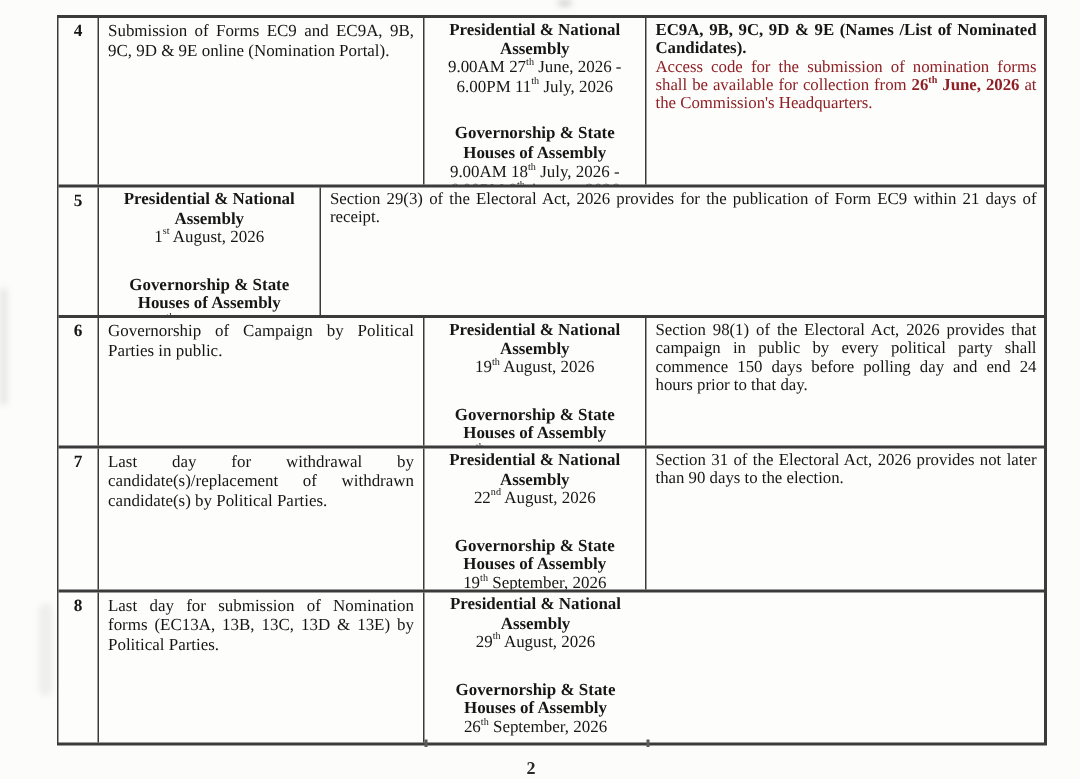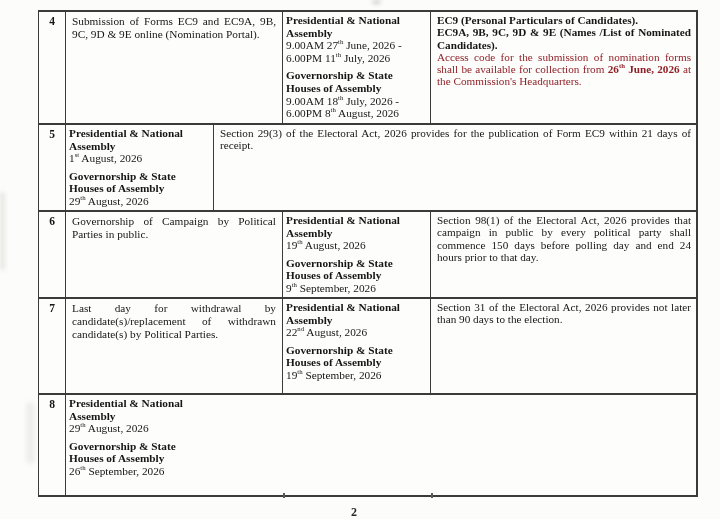--- a/index.html
+++ b/index.html
@@ -20,24 +20,24 @@
     border:2px solid var(--line);
     border-left-width:1.5px;
     background:#fdfdfc;
   }
   .t-row{display:flex;width:100%;}
   .t-row:not(:last-child){border-bottom:2px solid var(--line);}
   .cell{border-right:1.5px solid var(--line);overflow:hidden;}
   .cell:last-child{border-right:none;}
   .c-sn{width:27px;flex:none;text-align:center;padding-top:3px;font-weight:bold;font-size:11.5px;}
   .c-activity{width:217px;flex:none;padding:3px 6px 2px 6px;font-size:11.3px;line-height:13.2px;text-align:justify;}
-  .c-timeline{width:148px;flex:none;padding:2px 3px;font-size:11.3px;line-height:12.6px;}
+  .c-timeline{width:148px;flex:none;padding:2px 3px;text-align:center;font-size:11.3px;line-height:12.6px;}
   .c-remarks{flex:1;padding:2px 5px 2px 6px;font-size:11.2px;line-height:12.3px;text-align:justify;}
   .tl-block{margin-top:0;}
-  .tl-block + .tl-block{margin-top:5px;}
+  .tl-block + .tl-block{margin-top:19px;}
   .tl-heading{font-weight:bold;}
   .tl-date{font-weight:normal;}
   .remark-p{margin:0;}
   .seg-normal{color:var(--ink);}
   .seg-bold{color:var(--ink);font-weight:bold;}
   .seg-red{color:var(--red);font-family:Liberation Serif, serif;}
   .seg-red-bold{color:var(--red);font-weight:bold;}
   sup{font-size:0.6em;vertical-align:super;line-height:0;}
   
   .t-row:nth-child(1){height:113px;}
@@ -73,21 +73,20 @@
           <div class="tl-date">9.00AM 27<sup>th</sup> June, 2026 -</div>
           <div class="tl-date">6.00PM 11<sup>th</sup> July, 2026</div>
         </div>
         <div class="tl-block">
           <div class="tl-heading">Governorship &amp; State Houses of Assembly</div>
           <div class="tl-date">9.00AM 18<sup>th</sup> July, 2026 -</div>
           <div class="tl-date">6.00PM 8<sup>th</sup> August, 2026</div>
         </div>
       </div>
       <div class="cell c-remarks">
-        <p class="remark-p"><span class="seg-bold">EC9 (Personal Particulars of Candidates).</span></p>
         <p class="remark-p"><span class="seg-bold">EC9A, 9B, 9C, 9D &amp; 9E (Names /List of Nominated Candidates).</span></p>
         <p class="remark-p"><span class="seg-red">Access code for the submission of nomination forms shall be available for collection from </span><span class="seg-red-bold">26<sup>th</sup> June, 2026</span><span class="seg-red"> at the Commission's Headquarters.</span></p>
       </div>
     </div>
     <div class="t-row">
       <div class="cell c-sn">5</div>
       <div class="cell c-timeline">
         <div class="tl-block">
           <div class="tl-heading">Presidential &amp; National Assembly</div>
           <div class="tl-date">1<sup>st</sup> August, 2026</div>
@@ -134,20 +133,23 @@
           <div class="tl-heading">Governorship &amp; State Houses of Assembly</div>
           <div class="tl-date">19<sup>th</sup> September, 2026</div>
         </div>
       </div>
       <div class="cell c-remarks">
         <p class="remark-p"><span class="seg-normal">Section 31 of the Electoral Act, 2026 provides not later than 90 days to the election.</span></p>
       </div>
     </div>
     <div class="t-row">
       <div class="cell c-sn">8</div>
+      <div class="cell c-activity">
+        <p>Last day for submission of Nomination forms (EC13A, 13B, 13C, 13D &amp; 13E) by Political Parties.</p>
+      </div>
       <div class="cell c-timeline">
         <div class="tl-block">
           <div class="tl-heading">Presidential &amp; National Assembly</div>
           <div class="tl-date">29<sup>th</sup> August, 2026</div>
         </div>
         <div class="tl-block">
           <div class="tl-heading">Governorship &amp; State Houses of Assembly</div>
           <div class="tl-date">26<sup>th</sup> September, 2026</div>
         </div>
       </div>

